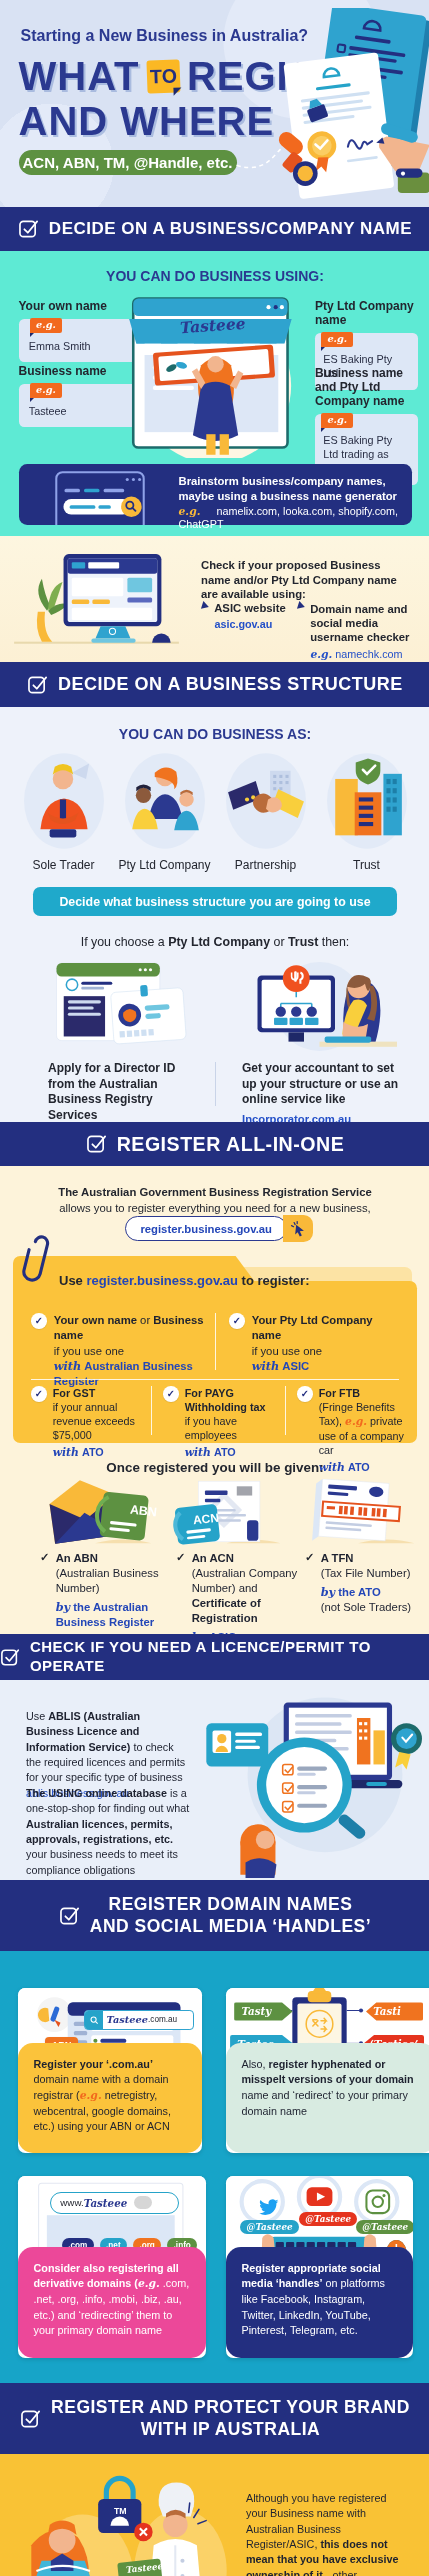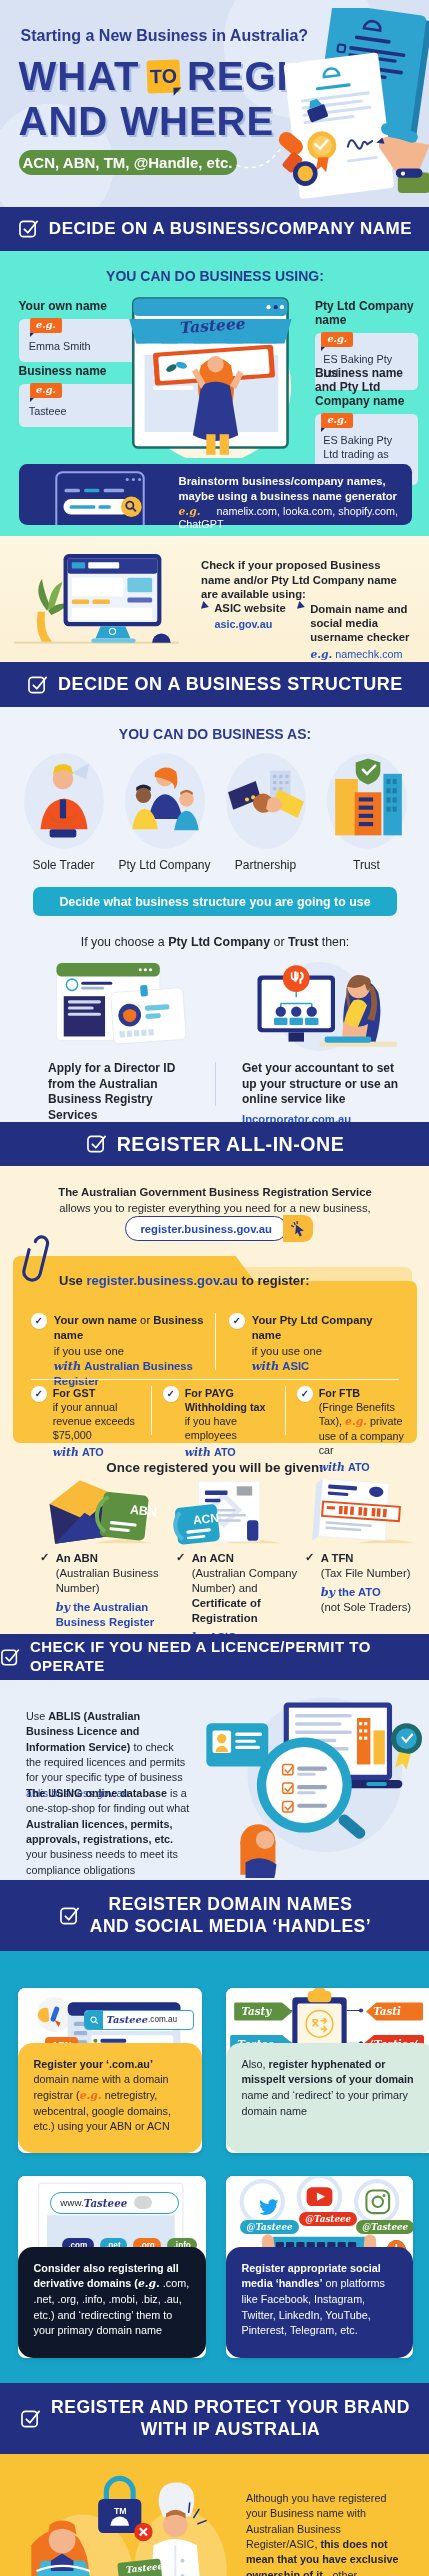--- a/index.html
+++ b/index.html
@@ -814,21 +814,21 @@
             <span class="scriptname" style="color:#2b3990;font-size:10.3px;">Tasteee</span>
           <span style="width:17.5px;height:13.4px;background:#d6d6d6;border-radius:6.7px;margin-left:7.2px;"></span>
         </div>
         <div class="abs" style="left:44px;top:49px;margin-top:13px;">
           <span class="tld" style="background:#232f80;">.com</span>
           <span class="tld" style="background:#25a3c9;">.net</span>
           <span class="tld" style="background:#f0731f;">.org</span>
           <span class="tld" style="background:#5d9141;">.info</span>
         </div>
       </div>
-      <div class="bot" style="background:#0f172a;height:84px;color:#fff;">
+      <div class="bot" style="background:#ec4899;height:84px;color:#fff;">
         <span class="b">Consider also registering all derivative domains (</span><span class="script">e.g.</span><span> .com, .net, .org, .info, .mobi, .biz, .au, etc.) and ‘redirecting’ them to your primary domain name</span>
       </div>
     </div>
 
     <div class="dcard" style="left:226px;top:225px;width:187px;height:182px;">
       <div class="top" style="height:98px;">
         <svg width="187" height="98" viewBox="0 0 362 190">
           <circle cx="70" cy="50" r="40" fill="none" stroke="#dce7f6" stroke-width="8"></circle>
           <circle cx="181" cy="40" r="40" fill="none" stroke="#dce7f6" stroke-width="8"></circle>
           <circle cx="292" cy="50" r="40" fill="none" stroke="#dce7f6" stroke-width="8"></circle>

